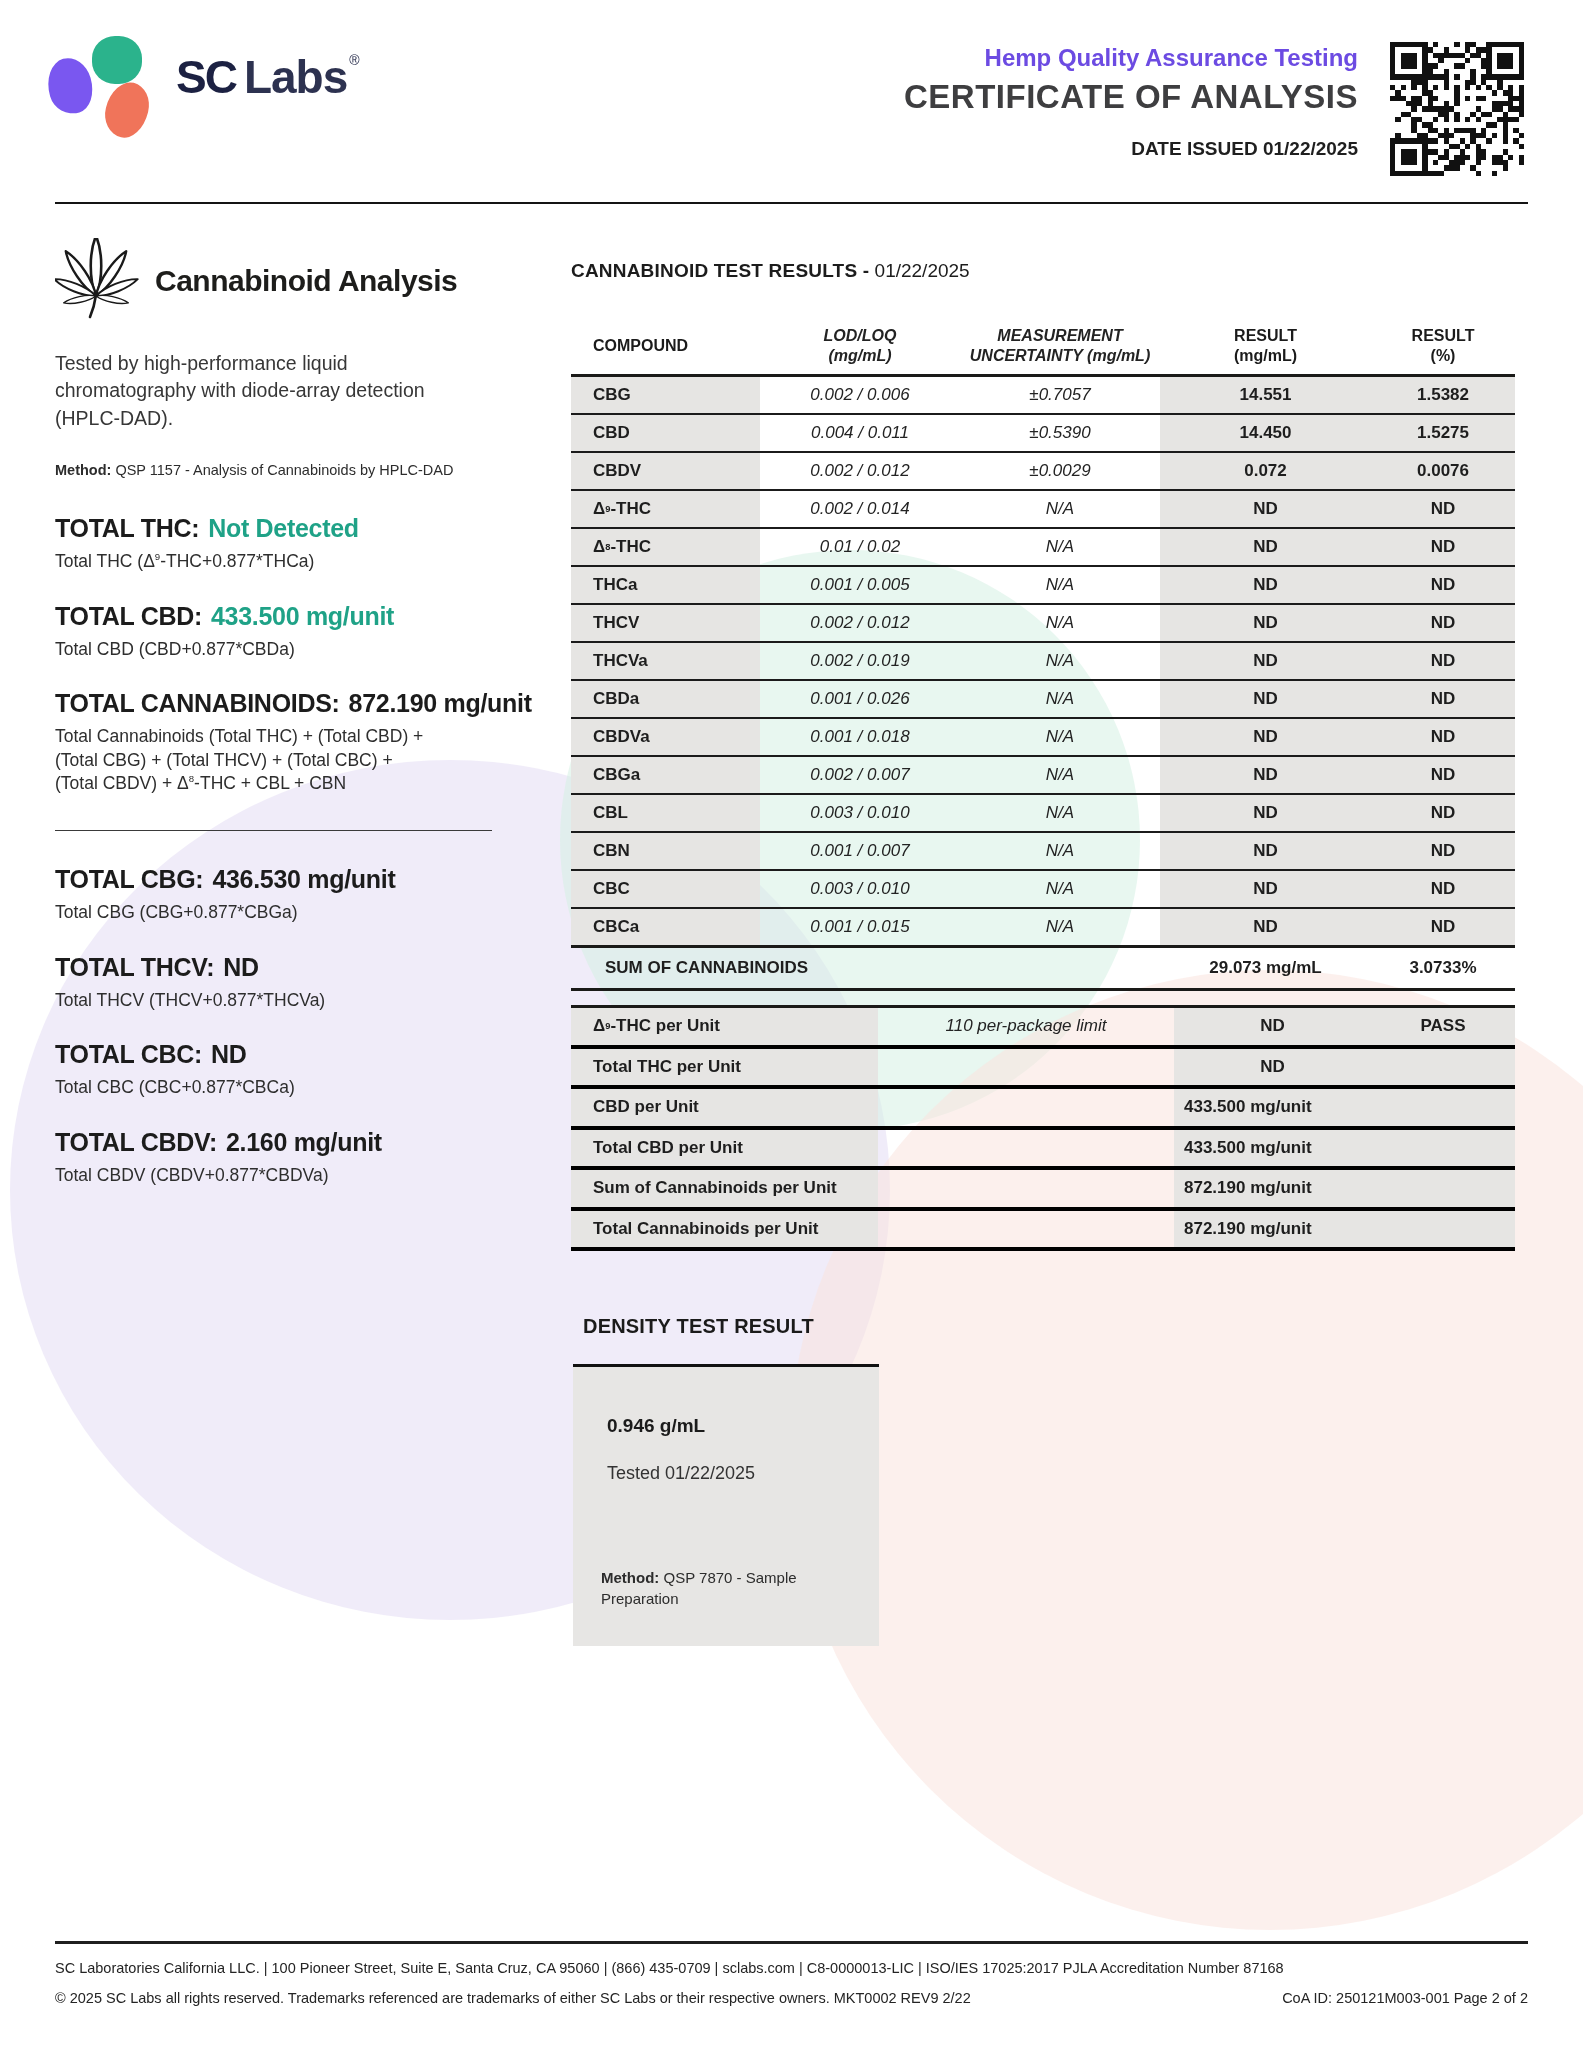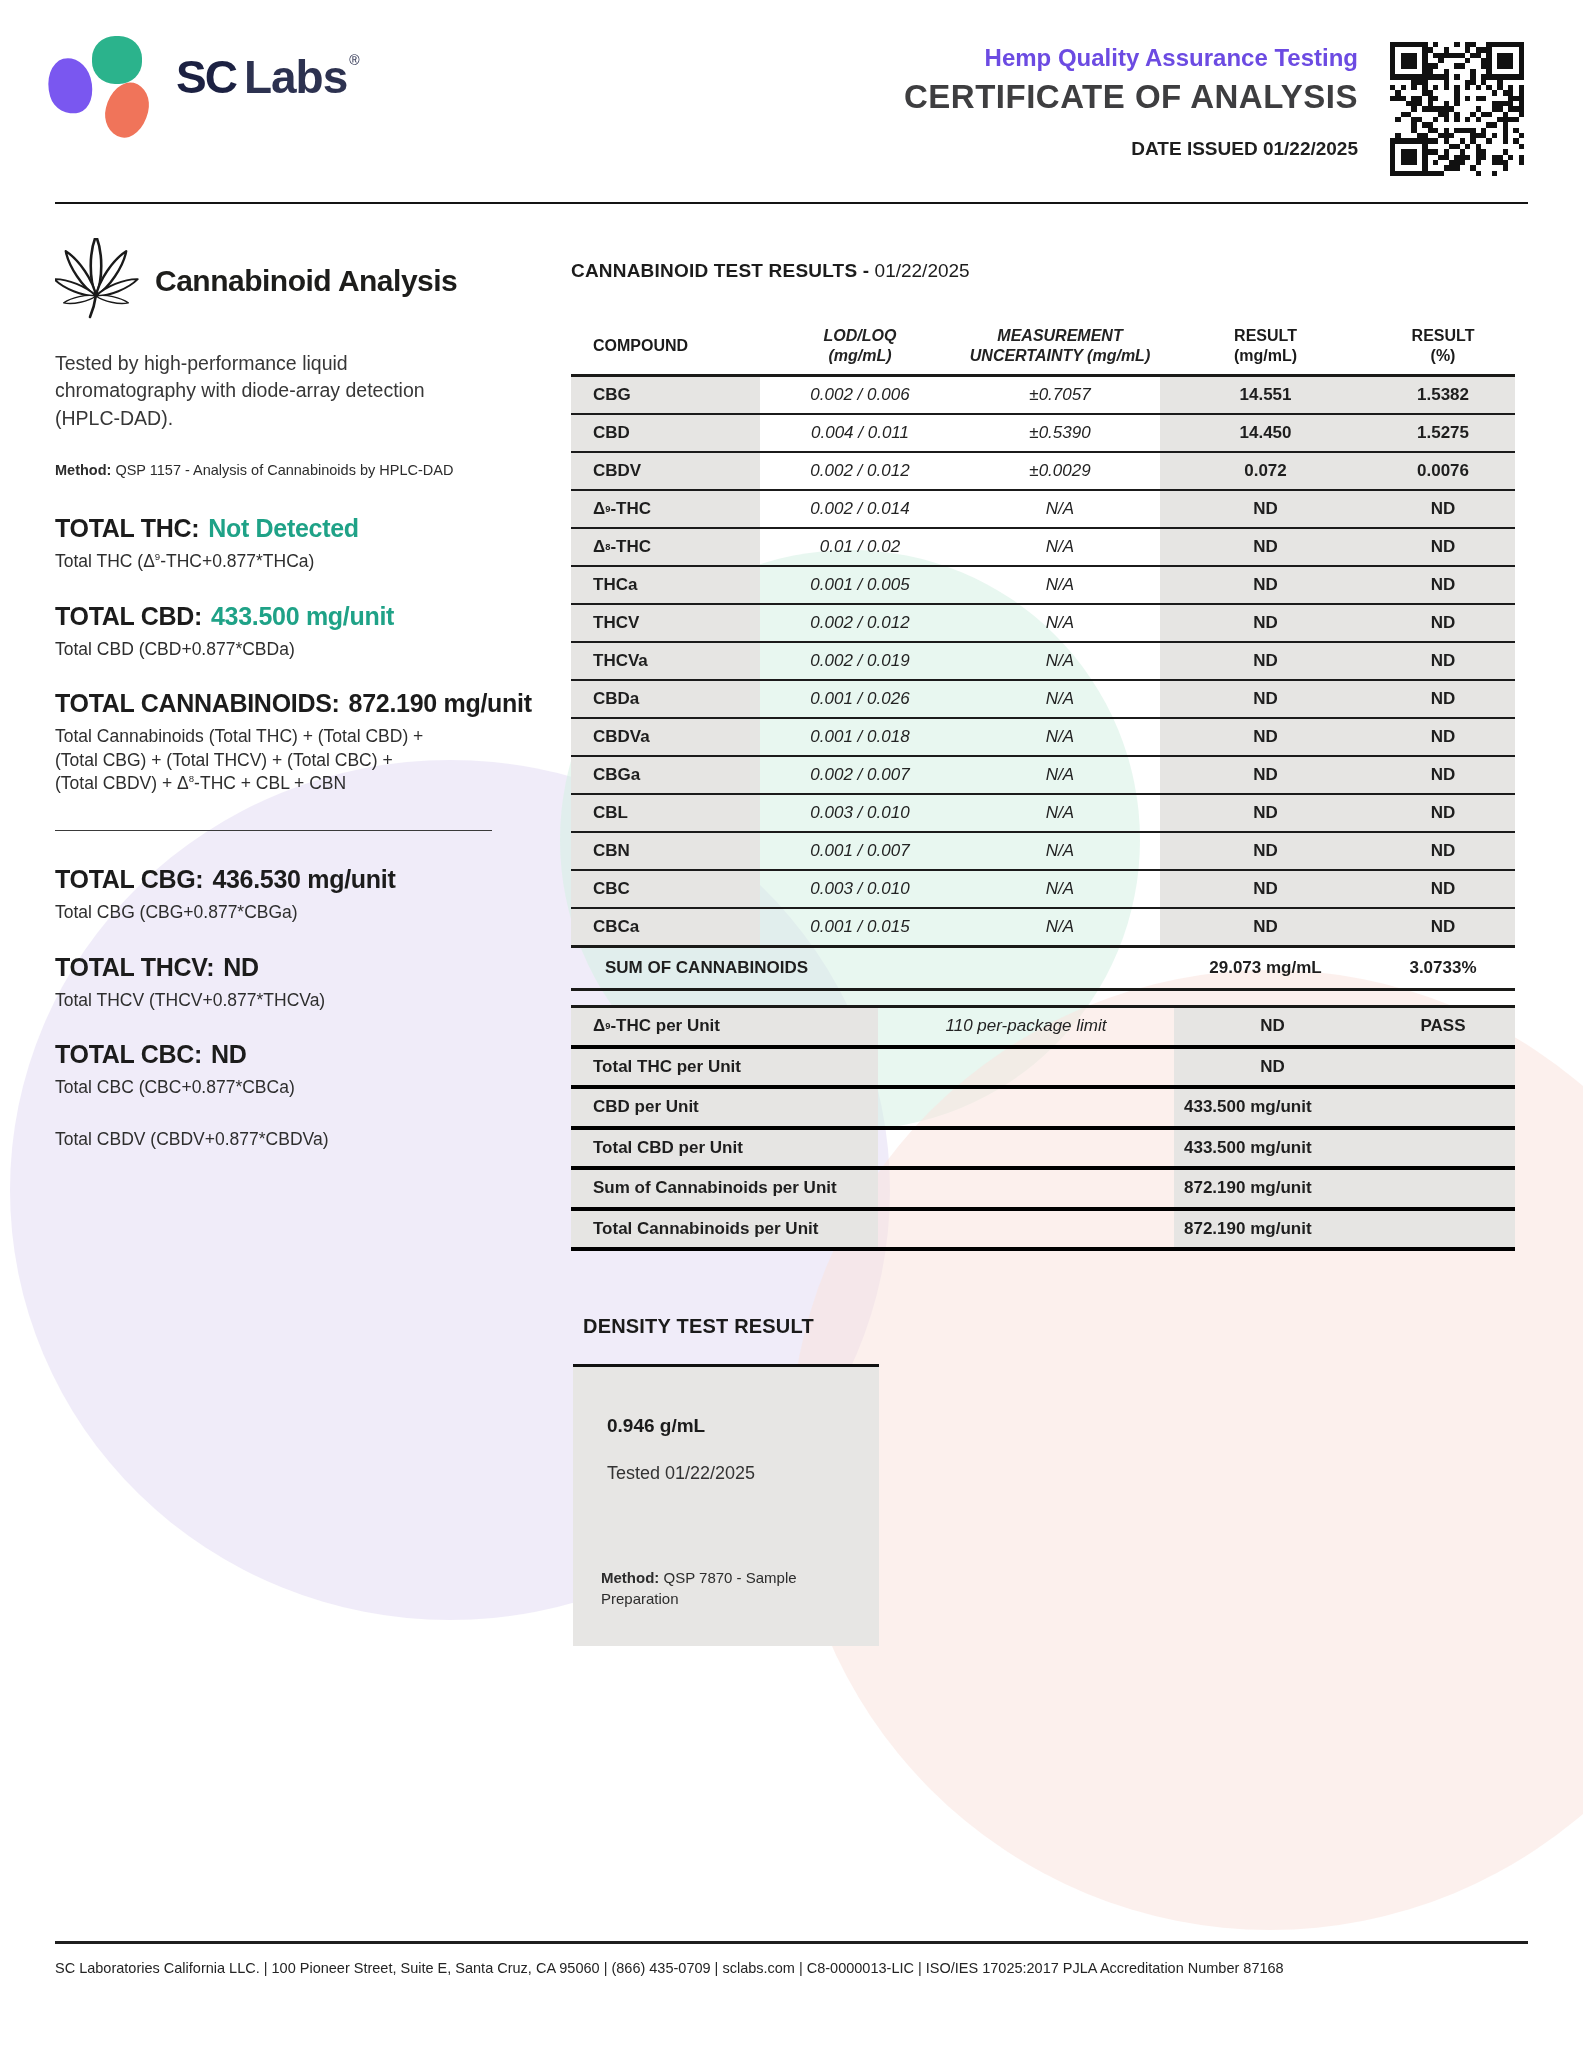--- a/index.html
+++ b/index.html
@@ -465,20 +465,21 @@
         </div>
         <div class="total-block">
           <div class="total-head"><span>TOTAL THCV:</span><span class="val">ND</span></div>
           <div class="total-formula">Total THCV (THCV+0.877*THCVa)</div>
         </div>
         <div class="total-block">
           <div class="total-head"><span>TOTAL CBC:</span><span class="val">ND</span></div>
           <div class="total-formula">Total CBC (CBC+0.877*CBCa)</div>
         </div>
         <div class="total-block">
+          <div class="total-head"><span>TOTAL CBDV:</span><span class="val">2.160 mg/unit</span></div>
           <div class="total-formula">Total CBDV (CBDV+0.877*CBDVa)</div>
         </div>
       </div>
   </div>
 
   <div class="right-col">
     <div class="results-title"><b>CANNABINOID TEST RESULTS -</b> <span>01/22/2025</span></div>
 
     <div class="tbl">
       <div class="thead" id="results-head">
@@ -649,15 +650,19 @@
     <div class="density-box">
       <div class="density-value">0.946 g/mL</div>
       <div class="density-tested">Tested 01/22/2025</div>
       <div class="density-method"><b>Method:</b> <span>QSP 7870 - Sample Preparation</span></div>
     </div>
   </div>
 
   <div class="footer">
     <hr class="footer-rule">
     <div class="f1">SC Laboratories California LLC. | 100 Pioneer Street, Suite E, Santa Cruz, CA 95060 | (866) 435-0709 | sclabs.com | C8-0000013-LIC | ISO/IES 17025:2017 PJLA Accreditation Number 87168</div>
+    <div class="f2">
+      <span>© 2025 SC Labs all rights reserved. Trademarks referenced are trademarks of either SC Labs or their respective owners. MKT0002 REV9 2/22</span>
+      <span>CoA ID: 250121M003-001  Page 2 of 2</span>
+    </div>
   </div>
 
 </div>
 
 </body></html>

